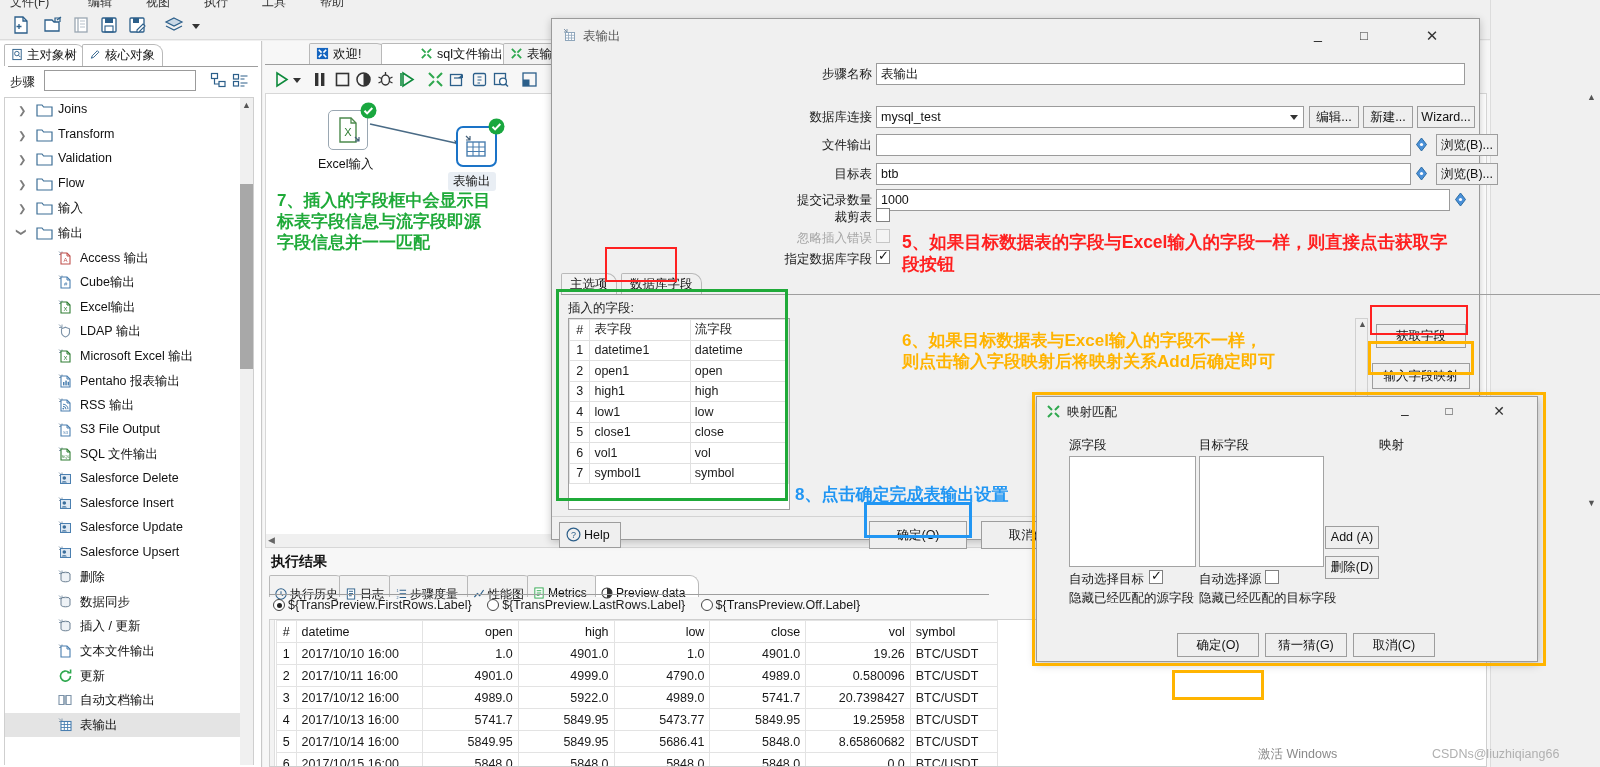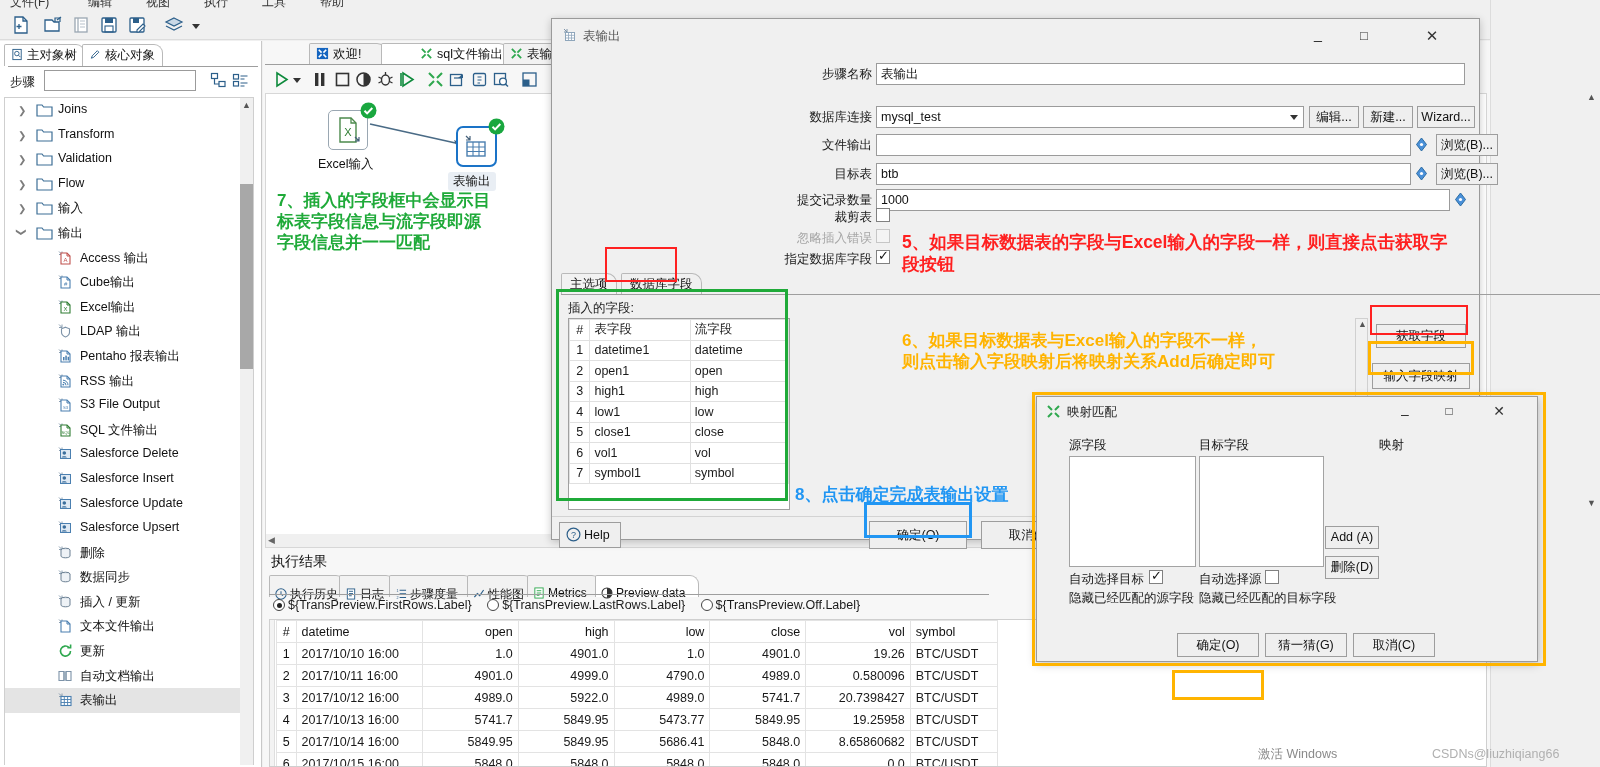--- a/index.html
+++ b/index.html
@@ -71,21 +71,21 @@
   #ctoolbar .cb { position:absolute; top:2px; width:21px; height:21px; }
 
   #canvas { position:absolute; left:2px; top:52px; width:1222px; height:455px;
             background:#fff; border:1px solid #d7d7d7; overflow:hidden; }
 
   .node-lbl { position:absolute; font-size:12.5px; color:#111; white-space:nowrap; }
   .node-lbl.boxed { background:#e9eef4; padding:1px 5px; border-radius:3px; }
 
   
   #exec { position:absolute; left:2px; top:512px; width:1222px; height:214px; background:#f7f7f7; }
-  #exec .title { position:absolute; left:6px; top:0px; font-size:14px; font-weight:normal; color:#111; }
+  #exec .title { position:absolute; left:6px; top:0px; font-size:14px; font-weight:bold; color:#111; }
   #etabs { position:absolute; left:4px; top:22px; height:20px; }
   .etab { position:absolute; top:0; height:22px; padding:10px 7px 0 5px; font-size:12px; white-space:nowrap;
           border:1px solid #b9b9b9; border-bottom:none; background:#f2f2f2;
           border-radius:2px 9px 0 0; color:#111; }
   .etab.act { background:#fff; }
   #etabsep { position:absolute; left:4px; top:41px; width:720px; height:1px; background:#9e9e9e; }
 
   #radios { position:absolute; left:8px; top:45px; height:20px; font-size:12.5px; white-space:nowrap; }
   .rdo { display:inline-block; width:12px; height:12px; border:1.3px solid #444; border-radius:50%;
          vertical-align:-2px; position:relative; margin-right:3px; background:#fff; }
@@ -341,20 +341,29 @@
             <text x="8.6" y="11.5" font-size="6" fill="#2e7d32" text-anchor="middle" font-family="Liberation Sans">X</text>
           </svg></span>
         <span class="tl">Excel输出</span>
       </div>
       <div class="trow lvl1">
         <span class="fic"><svg width="17" height="16" viewBox="0 0 17 16">
             <path d="M2 1.5l3 3M5 1.5v3H2" stroke="#7d93a8" stroke-width=".9" fill="none"></path>
             <path d="M8.5 4.2l4 1.6v3.4c0 2.2-2 4-4 4.8-2-0.8-4-2.6-4-4.8V5.8z" fill="#fff" stroke="#7d93a8" stroke-width="1.1"></path>
           </svg></span>
         <span class="tl">LDAP 输出</span>
+      </div>
+      <div class="trow lvl1">
+        <span class="fic"><svg width="17" height="16" viewBox="0 0 17 16">
+            <path d="M2 1.5l3 3M5 1.5v3H2" stroke="#7d93a8" stroke-width=".9" fill="none"></path>
+            <path d="M4 3h6l3 3v8H4z" fill="#fff" stroke="#2e7d32" stroke-width="1.1"></path>
+            <path d="M10 3v3h3" fill="none" stroke="#2e7d32" stroke-width="1"></path>
+            <text x="8.6" y="11.5" font-size="6" fill="#2e7d32" text-anchor="middle" font-family="Liberation Sans">X</text>
+          </svg></span>
+        <span class="tl">Microsoft Excel 输出</span>
       </div>
       <div class="trow lvl1">
         <span class="fic"><svg width="17" height="16" viewBox="0 0 17 16">
             <path d="M2 1.5l3 3M5 1.5v3H2" stroke="#7d93a8" stroke-width=".9" fill="none"></path>
             <path d="M4 3h6l3 3v8H4z" fill="#fff" stroke="#4a7fb0" stroke-width="1.1"></path>
             <path d="M10 3v3h3" fill="none" stroke="#4a7fb0" stroke-width="1"></path>
             <rect x="6" y="9" width="1.5" height="3.4" fill="#4a7fb0"></rect>
             <rect x="8.3" y="7.6" width="1.5" height="4.8" fill="#4a7fb0"></rect>
             <rect x="10.6" y="8.8" width="1.5" height="3.6" fill="#4a7fb0"></rect>
           </svg></span>

